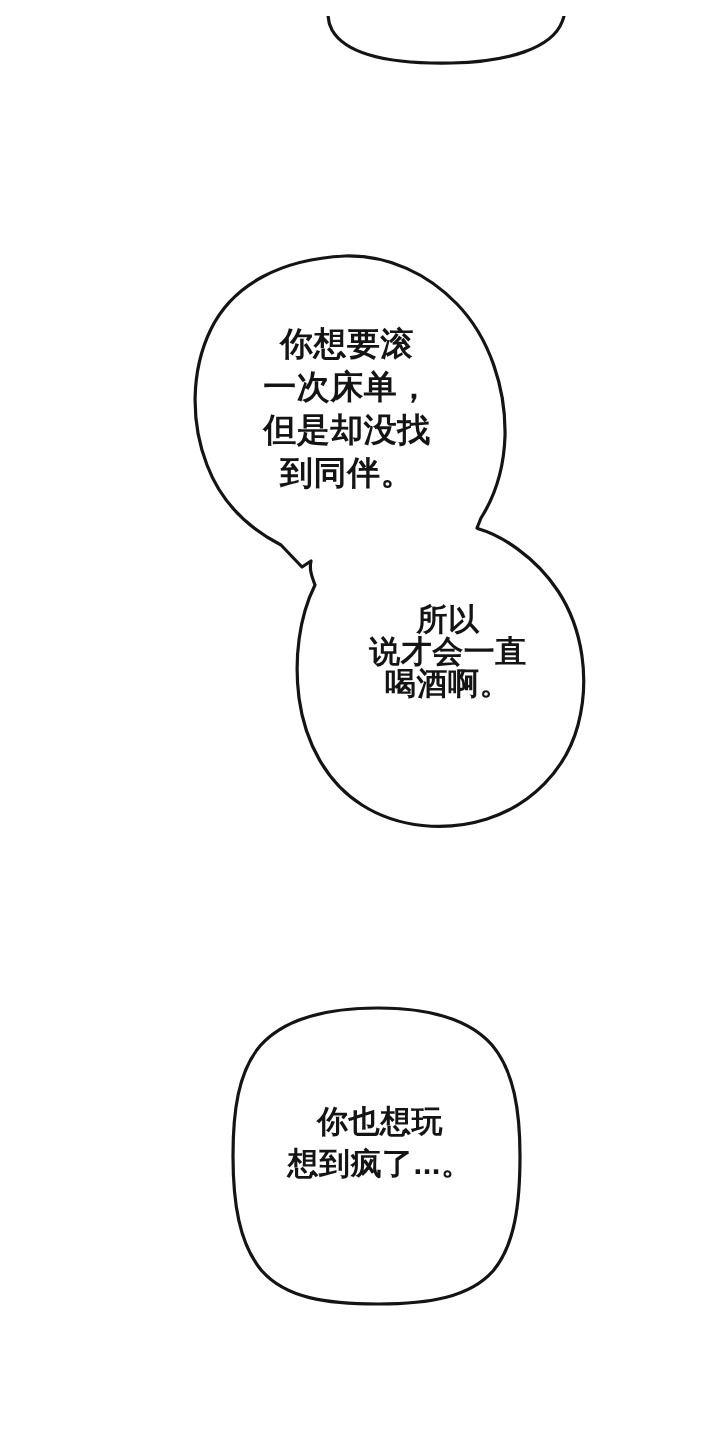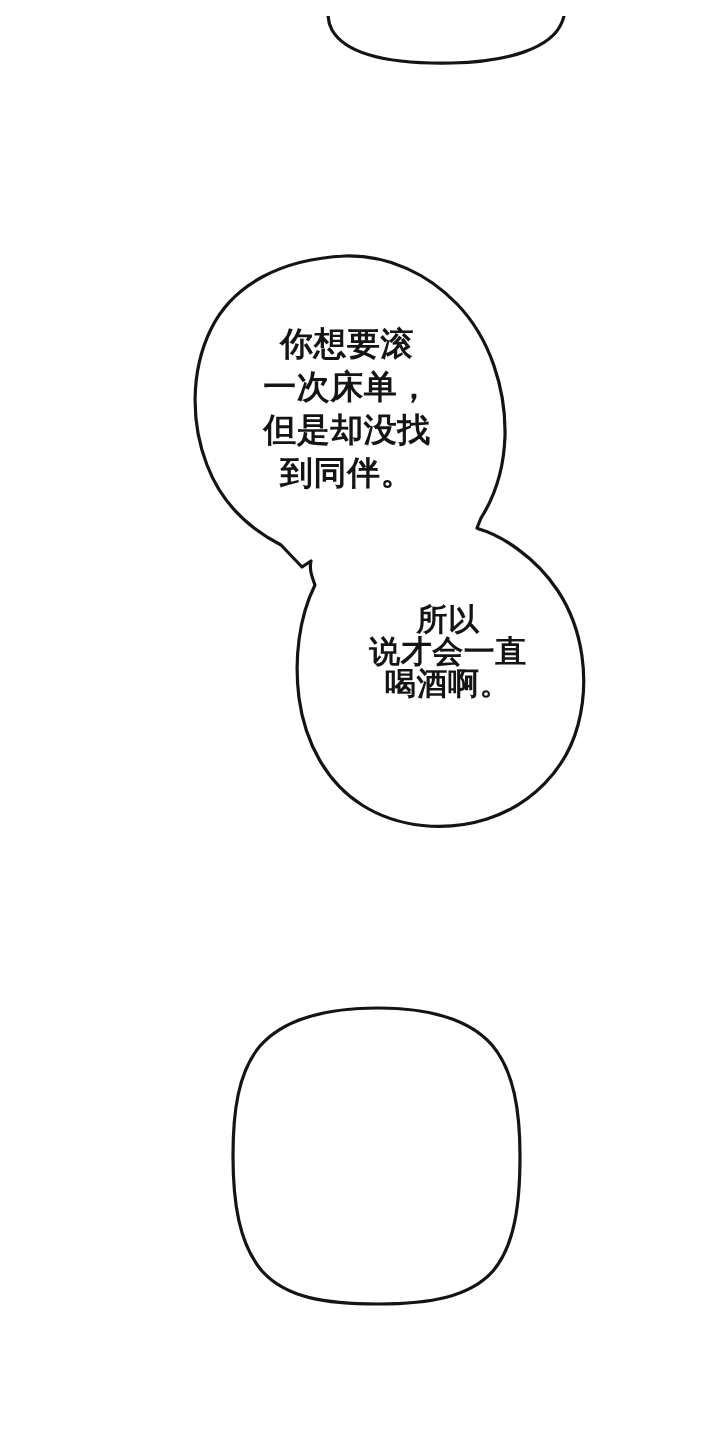--- a/index.html
+++ b/index.html
@@ -116,14 +116,16 @@
 
   <div class="bubble-text" id="text-bubble-1">你想要滚
 一次床单，
 但是却没找
 到同伴。</div>
 
   <div class="bubble-text" id="text-bubble-2">所以
 说才会一直
 喝酒啊。</div>
 
+  <div class="bubble-text" id="text-bubble-3">你也想玩
+想到疯了...。</div>
 
 </div>
 
 </body></html>

